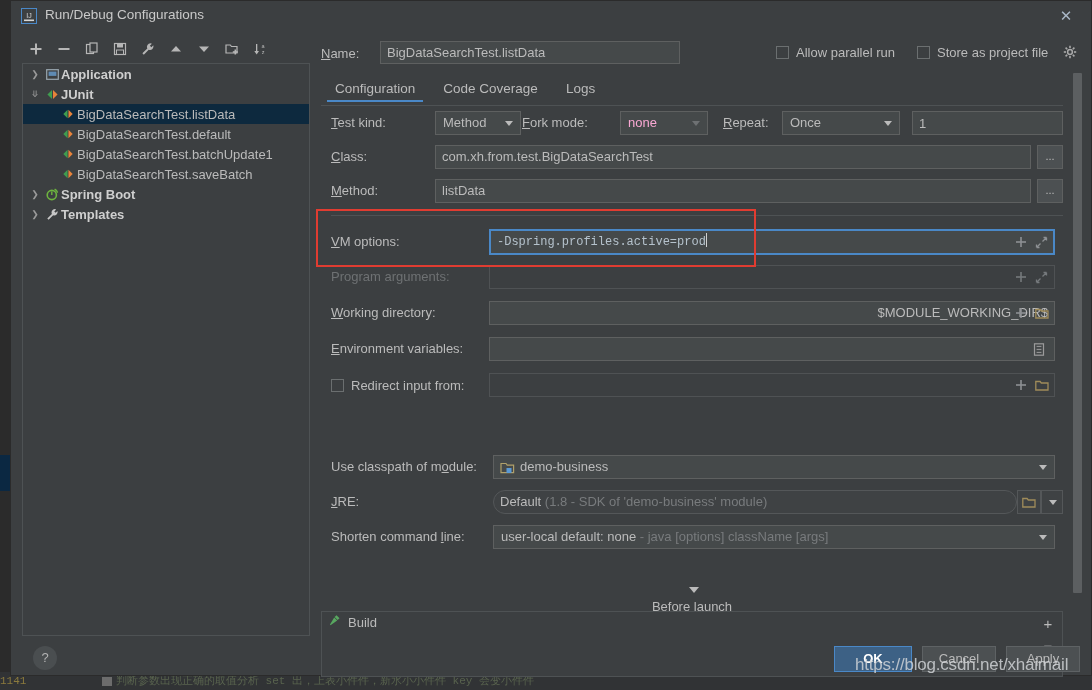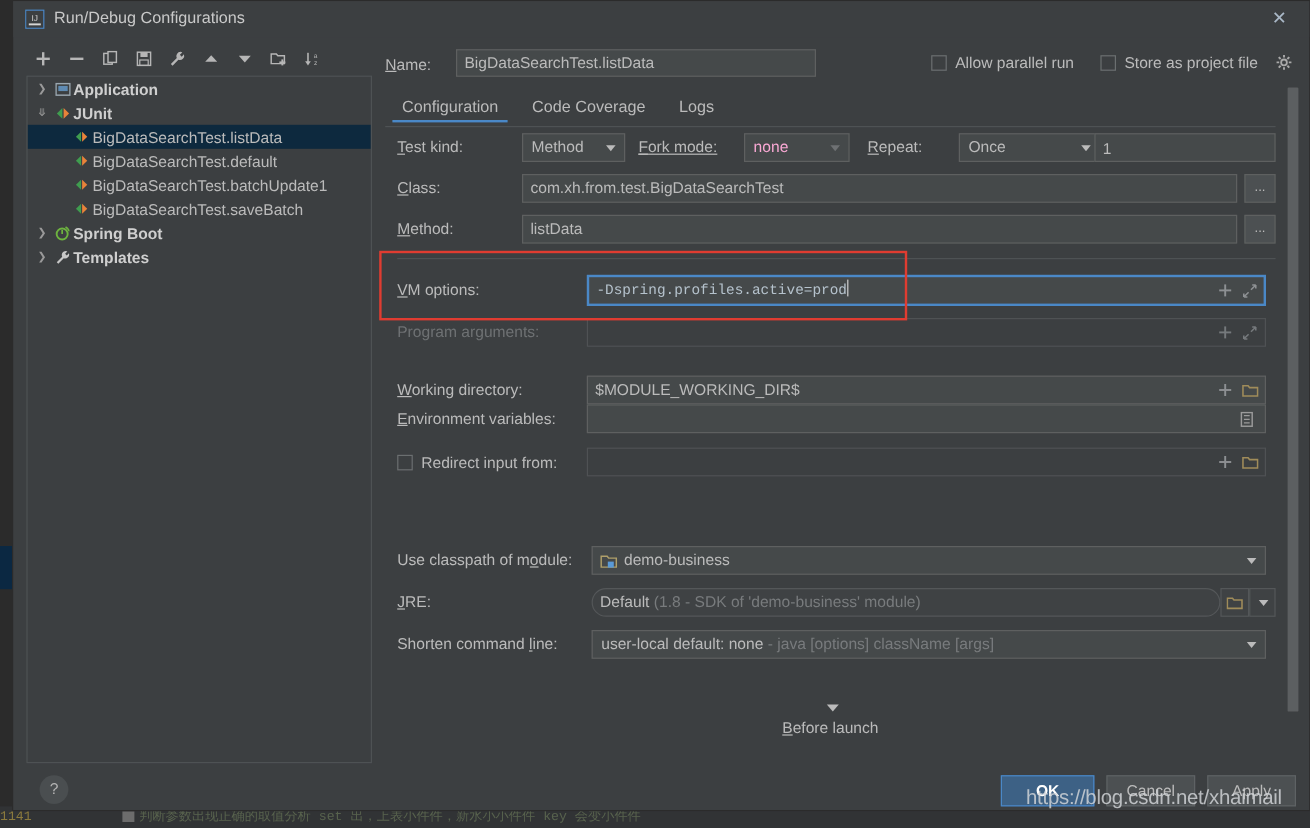--- a/index.html
+++ b/index.html
@@ -704,27 +704,27 @@
     <div id="tabs-sep"></div>
 
     <div id="form">
 
       <div class="frow" style="top:0;width:742px;">
         <span class="lbl"><span class="mn">T</span>est kind:</span>
         <div class="combo" style="left:114px;top:0;width:86px;">
           <span>Method</span>
           <span class="arrow"></span>
         </div>
-        <span class="lbl" style="position:absolute;left:211px;top:4px;text-decoration:underline;"><span class="mn">F</span>ork mode:</span>
+        <span class="lbl" style="position:absolute;left:201px;top:4px;"><span class="mn">F</span>ork mode:</span>
         <div class="combo dim" style="left:299px;top:0;width:88px;">
           <span>none</span>
           <span class="arrow"></span>
         </div>
         <span class="lbl" style="position:absolute;left:402px;top:4px;"><span class="mn">R</span>epeat:</span>
-        <div class="combo" style="left:478px;top:0;width:118px;">
+        <div class="combo" style="left:461px;top:0;width:118px;">
           <span>Once</span>
           <span class="arrow"></span>
         </div>
         <input class="field" style="left: 591px; top: 0px; width: 151px;" value="1">
       </div>
 
       <div class="frow" style="top:34px;width:742px;">
         <span class="lbl"><span class="mn">C</span>lass:</span>
         <div class="field" style="left:114px;top:0;width:596px;">com.xh.from.test.BigDataSearchTest</div>
         <div class="ellipsis-btn" style="left:716px;top:0;">...</div>
@@ -771,21 +771,21 @@
           </span>
           <span>
             <svg width="13" height="13" viewBox="0 0 13 13">
               <path d="M11.5 1.5 L7.5 5.5 M11.5 1.5 L11.5 4.5 M11.5 1.5 L8.5 1.5" stroke="#75797c" stroke-width="1.3" fill="none"></path>
               <path d="M1.5 11.5 L5.5 7.5 M1.5 11.5 L1.5 8.5 M1.5 11.5 L4.5 11.5" stroke="#75797c" stroke-width="1.3" fill="none"></path>
             </svg>
           </span>
         </div>
       </div>
 
-      <div class="frow" style="top:202px;width:742px;">
+      <div class="frow" style="top:190px;width:742px;text-align:right;">
         <span class="lbl"><span class="mn">W</span>orking directory:</span>
         <div class="field" style="left:168px;top:0;width:566px;">$MODULE_WORKING_DIR$</div>
         <div class="infield-icons" style="left:694px;top:0;">
           <span>
             <svg width="12" height="12" viewBox="0 0 12 12">
                 <rect x="5.2" y="1" width="1.6" height="10" fill="#8d9093"></rect>
                 <rect x="1" y="5.2" width="10" height="1.6" fill="#8d9093"></rect>
               </svg>
           </span>
           <span>
@@ -870,20 +870,38 @@
           <span class="arrow"></span>
         </div>
       </div>
 
       <div id="before-launch">
         <div id="bl-header">
           <span id="bl-tri"></span>
           <span class="lbl"><span class="mn">B</span>efore launch</span>
           <span id="bl-line"></span>
         </div>
+        <div id="bl-list">
+          <div id="bl-item">
+            <span>
+              <svg width="13" height="13" viewBox="0 0 13 13">
+                <path d="M8.5 1.2 L11.5 4.2 L9.6 6.1 L6.6 3.1z" fill="#58a860"></path>
+                <path d="M6.2 3.6 L2 10.6 L2.5 11.2 L9.2 6.6z" fill="#58a860"></path>
+              </svg>
+            </span>
+            <span>Build</span>
+          </div>
+          <div class="bl-sidebtn" style="top:1px;">+</div>
+          <div class="bl-sidebtn" style="top:23px;">−</div>
+          <div class="bl-sidebtn" style="top:44px;">
+            <svg width="12" height="12" viewBox="0 0 12 12">
+              <path d="M1.5 10.5 L2.4 8.2 L9 1.6 L10.4 3 L3.8 9.6z" fill="none" stroke="#8f9295" stroke-width="1.1"></path>
+            </svg>
+          </div>
+        </div>
       </div>
 
     </div>
   </div>
 
   <div id="pane-scrollbar">
     <div id="pane-thumb"></div>
   </div>
 
   <div id="red-box" style="left:305px;top:208px;width:440px;height:58px;"></div>

